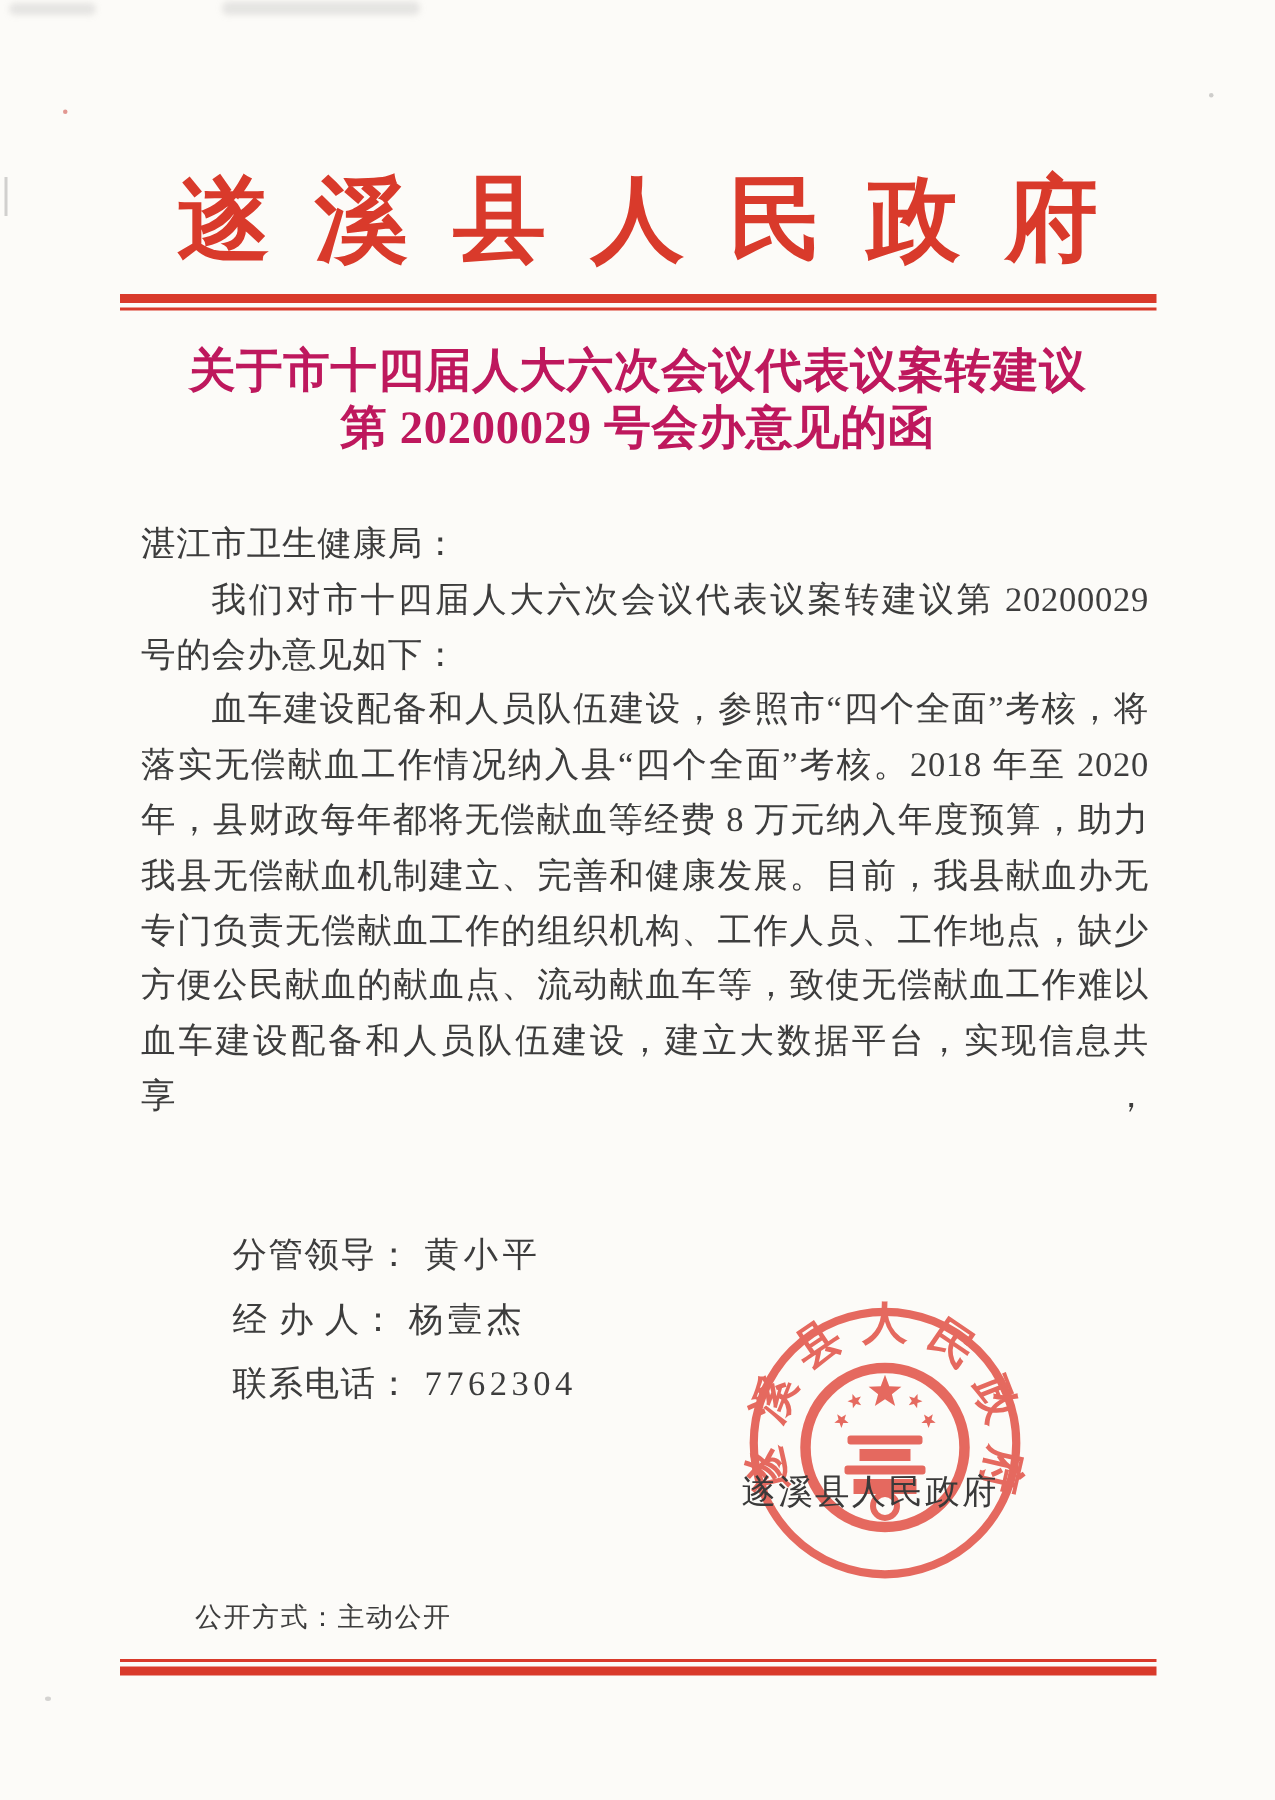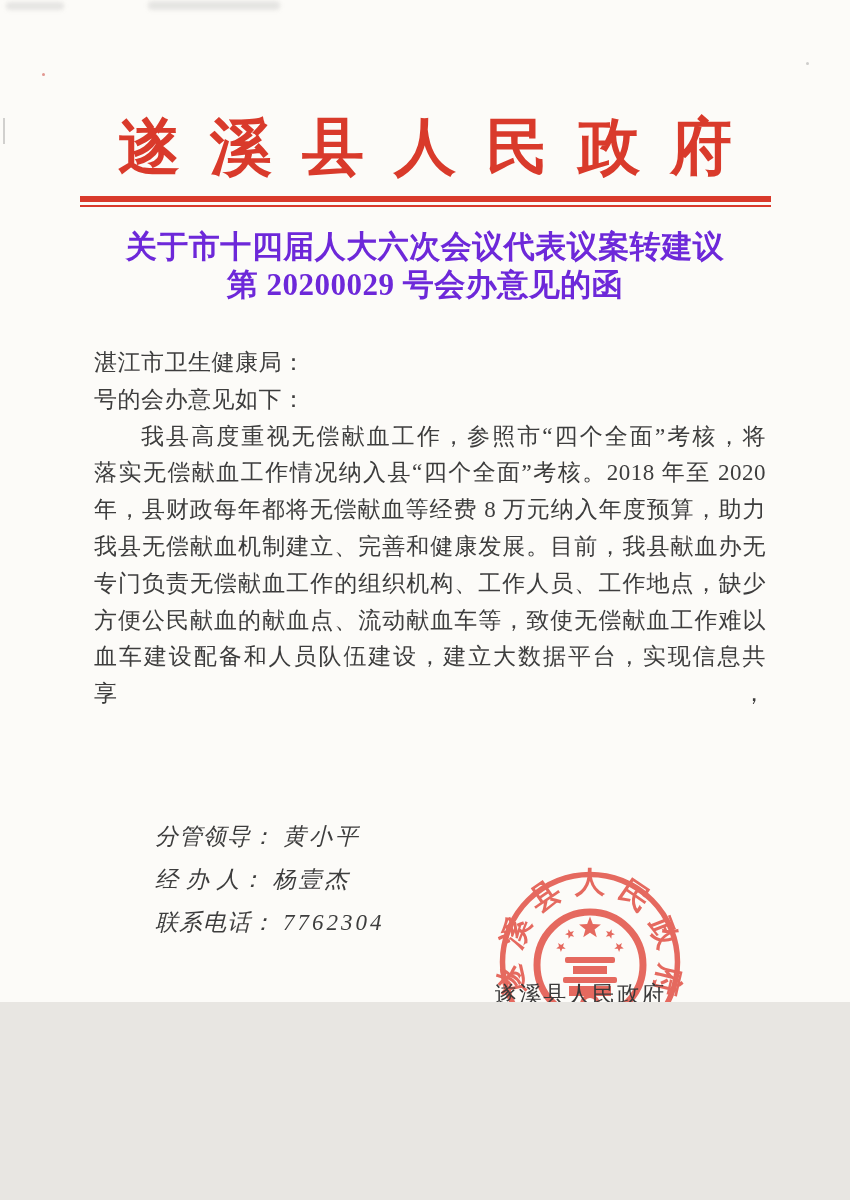--- a/index.html
+++ b/index.html
@@ -4,21 +4,21 @@
 <style>
   :root{
     --red:#d93a2b;
     --seal-red:#e2564a;
     --ink:#2f2f2f;
     --body-ink:#3d3d3d;
   }
   html,body{margin:0;padding:0;background:#e8e6e2;}
   .page{
     position:relative;
-    width:850px;height:1002px;
+    width:850px;height:1200px;
     margin:0 auto;
     background:#fcfbf8;
     overflow:hidden;
     font-family:"Liberation Serif", serif;
     color:var(--ink);
   }
   
   .smudge{position:absolute;background:rgba(150,150,150,.22);filter:blur(2px);border-radius:4px;}
   .smudge.s1{left:6px;top:2px;width:58px;height:8px;}
   .smudge.s2{left:148px;top:1px;width:132px;height:9px;}
@@ -45,37 +45,37 @@
   .rule-bottom{top:1106px;}
   .rule-bottom .thin{height:2px;}
   .rule-bottom .gap{height:2.5px;}
   .rule-bottom .thick{height:6px;}
 
   
   .doc-title{
     position:absolute;left:0;top:228px;width:100%;
     text-align:center;font-weight:700;
     font-size:31px;line-height:38px;
-    color:#6d28d9;letter-spacing:.5px;
+    color:#be185d;letter-spacing:.5px;
   }
 
   
   .body-block{
     position:absolute;left:94px;top:345px;width:672px;
     font-size:23px;line-height:36.8px;
     color:var(--body-ink);letter-spacing:.5px;
   }
   .body-block .bodyline{min-height:36.8px;text-align:left;}
   .body-block .bodyline.fill{text-align:justify;text-align-last:justify;}
   .body-block .bodyline.indent{padding-left:47px;}
 
   
   .contacts{
     position:absolute;left:155px;top:815px;
-    font-size:23px;line-height:43px;color:var(--body-ink);font-style:italic;
+    font-size:23px;line-height:43px;color:var(--body-ink);
   }
   .contact-row{white-space:nowrap;}
   .contact-row .label{letter-spacing:1px;}
   .contact-row .value{margin-left:8px;letter-spacing:3px;}
 
   
   .seal{
     position:absolute;left:490px;top:862px;width:200px;height:200px;
     z-index:1;opacity:.88;
   }
@@ -121,22 +121,23 @@
       <div class="thin"></div>
   </div>
 
   <div class="doc-title">
     <div>关于市十四届人大六次会议代表议案转建议</div>
     <div>第 20200029 号会办意见的函</div>
   </div>
 
   <div class="body-block">
       <div class="bodyline">湛江市卫生健康局：</div>
+      <div class="bodyline indent fill">我们对市十四届人大六次会议代表议案转建议第 20200029</div>
       <div class="bodyline">号的会办意见如下：</div>
-      <div class="bodyline indent fill">我县高度重视无偿献血工作，参照市“四个全面”考核，将</div>
+      <div class="bodyline indent fill">血车建设配备和人员队伍建设，参照市“四个全面”考核，将</div>
       <div class="bodyline fill">落实无偿献血工作情况纳入县“四个全面”考核。2018 年至 2020</div>
       <div class="bodyline fill">年，县财政每年都将无偿献血等经费 8 万元纳入年度预算，助力</div>
       <div class="bodyline fill">我县无偿献血机制建立、完善和健康发展。目前，我县献血办无</div>
       <div class="bodyline fill">专门负责无偿献血工作的组织机构、工作人员、工作地点，缺少</div>
       <div class="bodyline fill">方便公民献血的献血点、流动献血车等，致使无偿献血工作难以</div>
       <div class="bodyline fill">血车建设配备和人员队伍建设，建立大数据平台，实现信息共享，</div>
     </div>
 
   <div class="contacts">
       <div class="contact-row"><span class="label">分管领导：</span><span class="value">黄小平</span></div>

